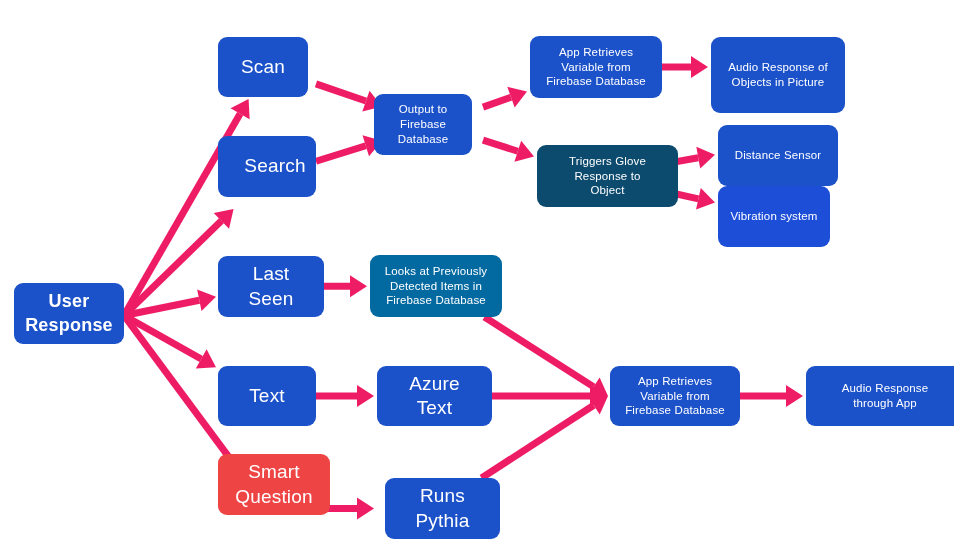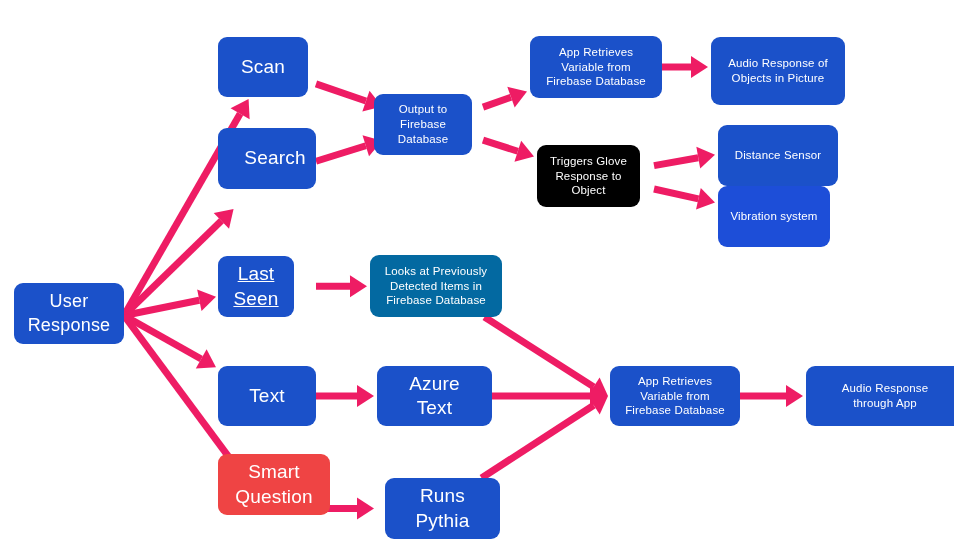--- a/index.html
+++ b/index.html
@@ -36,21 +36,21 @@
     line-height: 1.28;
     z-index: 2;
   }
   .node .lbl {
     display: block;
     white-space: pre-line;
     padding: 0 6px;
   }
   
   .t-lg .lbl { font-size: 19px; font-weight: 400; letter-spacing: .2px; }
-  .t-lg-b .lbl { font-size: 18px; font-weight: 400; letter-spacing: .2px; }
+  .t-lg-b .lbl { font-size: 18px; font-weight: 700; letter-spacing: .2px; }
   .t-sm .lbl { font-size: 11.5px; font-weight: 400; letter-spacing: .15px; }
 </style>
 </head>
 <body>
 
 <div id="canvas">
   <svg id="edge-layer" viewBox="0 0 954 557" width="954" height="557">
       <g>
         <line x1="124" y1="315.5" x2="240.10649135419692" y2="113.73452376560883" stroke="#ee1c64" stroke-width="7" stroke-linecap="butt"></line>
         <polygon points="248.58551307847083,99 249.64059496723792,119.22094958719782 230.57238774115592,108.24809794401983" fill="#ee1c64"></polygon>
@@ -129,24 +129,24 @@
       </g>
     </svg>
   <div id="node-layer">
       <div class="node t-lg-b" style="left: 14px; top: 283px; width: 110px; height: 61px; background: rgb(27, 81, 201); color: rgb(255, 255, 255);">
         <span class="lbl">User
 Response</span>
       </div>
       <div class="node t-lg" style="left: 218px; top: 37px; width: 90px; height: 60px; background: rgb(27, 81, 201); color: rgb(255, 255, 255);">
         <span class="lbl">Scan</span>
       </div>
-      <div class="node t-lg" style="left: 218px; top: 128px; width: 98px; height: 61px; background: rgb(27, 81, 201); color: rgb(255, 255, 255); padding-left: 16px;">
+      <div class="node t-lg" style="left: 218px; top: 136px; width: 98px; height: 61px; background: rgb(27, 81, 201); color: rgb(255, 255, 255); padding-left: 16px;">
         <span class="lbl">Search</span>
       </div>
-      <div class="node t-lg" style="left: 218px; top: 256px; width: 76px; height: 61px; background: rgb(27, 81, 201); color: rgb(255, 255, 255); text-decoration: underline;">
+      <div class="node t-lg" style="left: 218px; top: 256px; width: 106px; height: 61px; background: rgb(27, 81, 201); color: rgb(255, 255, 255);">
         <span class="lbl">Last
 Seen</span>
       </div>
       <div class="node t-lg" style="left: 218px; top: 366px; width: 98px; height: 60px; background: rgb(27, 81, 201); color: rgb(255, 255, 255);">
         <span class="lbl">Text</span>
       </div>
       <div class="node t-lg" style="left: 218px; top: 454px; width: 112px; height: 61px; background: #ef4444; color: rgb(255, 255, 255);">
         <span class="lbl">Smart
 Question</span>
       </div>
@@ -166,26 +166,26 @@
       </div>
       <div class="node t-lg" style="left: 385px; top: 478px; width: 115px; height: 61px; background: rgb(27, 81, 201); color: rgb(255, 255, 255);">
         <span class="lbl">Runs
 Pythia</span>
       </div>
       <div class="node t-sm" style="left: 530px; top: 36px; width: 132px; height: 62px; background: rgb(27, 81, 201); color: rgb(255, 255, 255);">
         <span class="lbl">App Retrieves
 Variable from
 Firebase Database</span>
       </div>
-      <div class="node t-sm" style="left: 537px; top: 145px; width: 103px; height: 62px; background: #000000; color: rgb(255, 255, 255);">
+      <div class="node t-sm" style="left: 537px; top: 145px; width: 141px; height: 62px; background: #0c4a6e; color: rgb(255, 255, 255);">
         <span class="lbl">Triggers Glove
 Response to
 Object</span>
       </div>
-      <div class="node t-sm" style="left: 711px; top: 37px; width: 134px; height: 68px; background: rgb(27, 81, 201); color: rgb(255, 255, 255);">
+      <div class="node t-sm" style="left: 711px; top: 37px; width: 134px; height: 76px; background: rgb(27, 81, 201); color: rgb(255, 255, 255);">
         <span class="lbl">Audio Response of
 Objects in Picture</span>
       </div>
       <div class="node t-sm" style="left: 718px; top: 113px; width: 120px; height: 61px; background: rgb(27, 81, 201); color: rgb(255, 255, 255); margin-top: 12px;">
         <span class="lbl">Distance Sensor</span>
       </div>
       <div class="node t-sm" style="left: 718px; top: 186px; width: 112px; height: 61px; background: #1d4ed8; color: rgb(255, 255, 255);">
         <span class="lbl">Vibration system</span>
       </div>
       <div class="node t-sm" style="left: 610px; top: 366px; width: 130px; height: 60px; background: rgb(27, 81, 201); color: rgb(255, 255, 255);">

